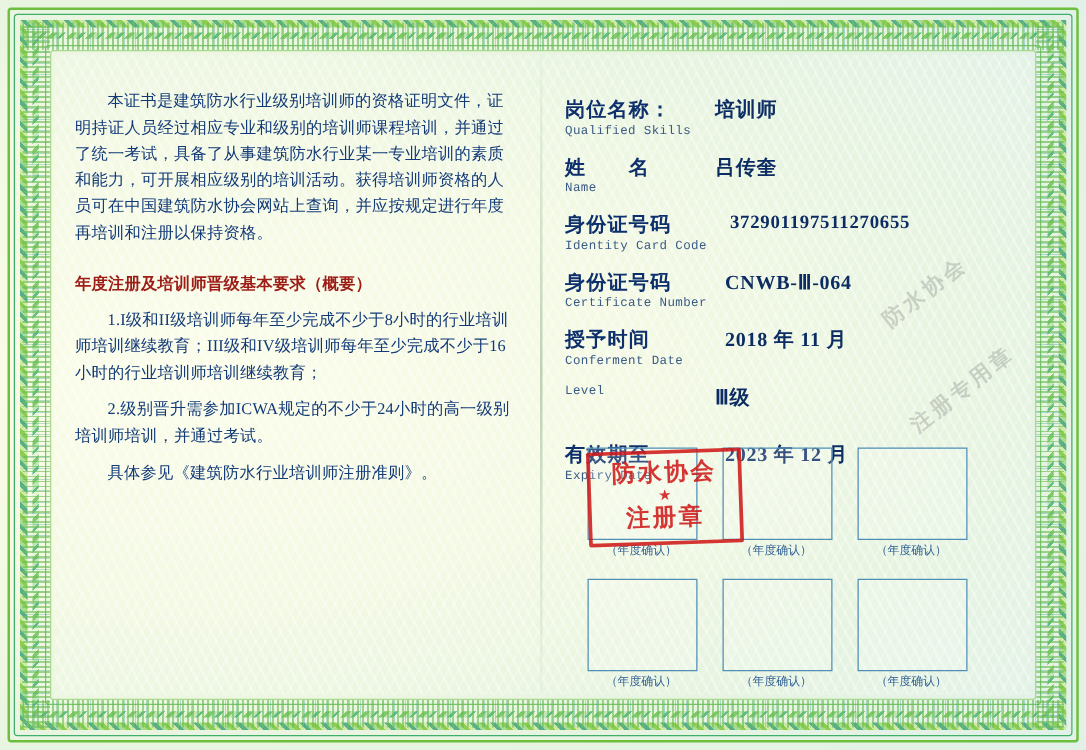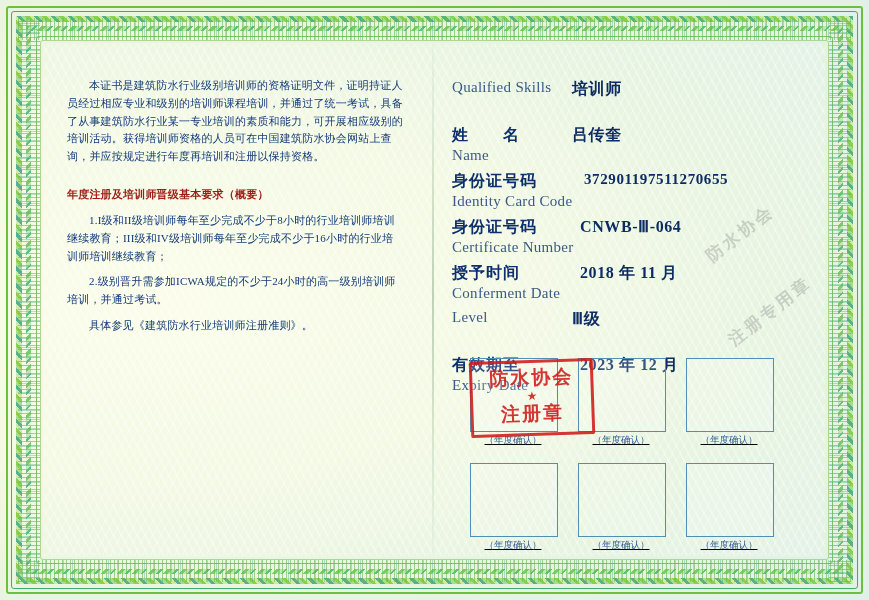--- a/index.html
+++ b/index.html
@@ -50,36 +50,36 @@
     pointer-events:none;
   }
 
   
   .fold{position:absolute;left:432px;top:44px;bottom:44px;width:2px;
         background:linear-gradient(180deg,rgba(130,170,130,.05),rgba(120,160,120,.45),rgba(130,170,130,.05));}
 
   
   #left-page{position:absolute;left:60px;top:70px;width:350px;bottom:70px;
              font-family:"Liberation Serif",serif;color:#12306a;}
-  #left-page p{margin:7px;line-height:1.62;font-size:11px;letter-spacing:.2px;}
+  #left-page p{margin:0;line-height:1.62;font-size:13px;letter-spacing:.2px;}
   .para-main{text-indent:2em;color:#123a78;}
   .section-title{margin-top:20px !important;font-weight:bold;color:#9c1c16;font-size:13.5px;text-indent:0;}
   .para-b{margin-top:8px !important;text-indent:2em;color:#123a78;}
 
   
   #right-page{position:absolute;left:452px;top:78px;right:52px;}
   .field-row{position:relative;margin-bottom:6px;height:40px;}
   .f-label{font-family:"Liberation Serif",serif;font-size:16px;font-weight:bold;color:#0d2f6b;letter-spacing:1px;}
-  .f-sub{font-family:Liberation Serif, serif;font-size:15px;color:#3a5a86;letter-spacing:.3px;margin-top:1px;}
+  .f-sub{font-family:Liberation Mono, monospace;font-size:10px;color:#3a5a86;letter-spacing:.3px;margin-top:1px;}
   .f-value{position:absolute;left:120px;top:0;font-family:"Liberation Serif",serif;
            font-size:16px;font-weight:bold;color:#0c2c63;letter-spacing:.6px;white-space:nowrap;}
 
   
   #stamp-grid{position:absolute;left:470px;top:358px;width:320px;}
-  .stamp-row{display:flex;gap:22px;margin-bottom:16px;text-decoration:underline;}
+  .stamp-row{display:flex;gap:22px;margin-bottom:16px;}
   .stamp-box{width:86px;height:72px;border:1px solid #4f8fb5;position:relative;background:rgba(255,255,255,.18);}
   .stamp-caption{text-align:center;font-size:9.5px;font-family:"Liberation Serif",serif;color:#2f5f93;margin-top:2px;}
   .stamp-cell{width:86px;}
 
   
   #seal{position:absolute;left:470px;top:360px;width:118px;height:70px;
         border:3px solid #d01b1b;border-radius:2px;transform:rotate(-2deg);
         color:#d01b1b;opacity:.88;pointer-events:none;}
   #seal .seal-t{font-family:"Liberation Serif",serif;font-weight:bold;font-size:19px;
                 text-align:center;letter-spacing:2px;margin-top:2px;}
@@ -117,20 +117,21 @@
     <p class="para-main">本证书是建筑防水行业级别培训师的资格证明文件，证明持证人员经过相应专业和级别的培训师课程培训，并通过了统一考试，具备了从事建筑防水行业某一专业培训的素质和能力，可开展相应级别的培训活动。获得培训师资格的人员可在中国建筑防水协会网站上查询，并应按规定进行年度再培训和注册以保持资格。</p>
     <p class="section-title">年度注册及培训师晋级基本要求（概要）</p>
     <p class="para-b">1.I级和II级培训师每年至少完成不少于8小时的行业培训师培训继续教育；III级和IV级培训师每年至少完成不少于16小时的行业培训师培训继续教育；</p>
     <p class="para-b">2.级别晋升需参加ICWA规定的不少于24小时的高一级别培训师培训，并通过考试。</p>
     <p class="para-b">具体参见《建筑防水行业培训师注册准则》。</p>
   </div>
 
   <div id="right-page">
 
     <div class="field-row">
+      <div class="f-label">岗位名称：</div>
       <div class="f-sub">Qualified Skills</div>
       <div class="f-value">培训师</div>
     </div>
 
     <div class="field-row">
       <div class="f-label">姓　　名</div>
       <div class="f-sub">Name</div>
       <div class="f-value">吕传奎</div>
     </div>
 

